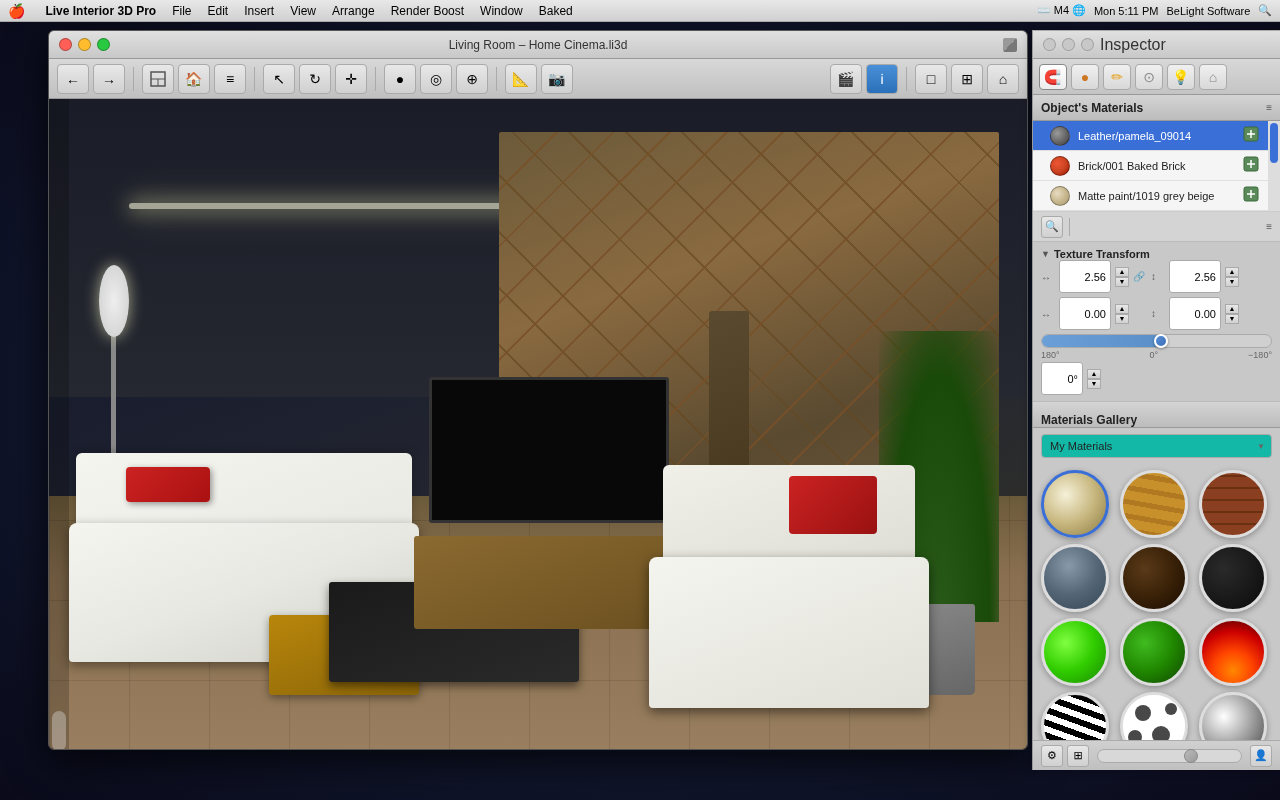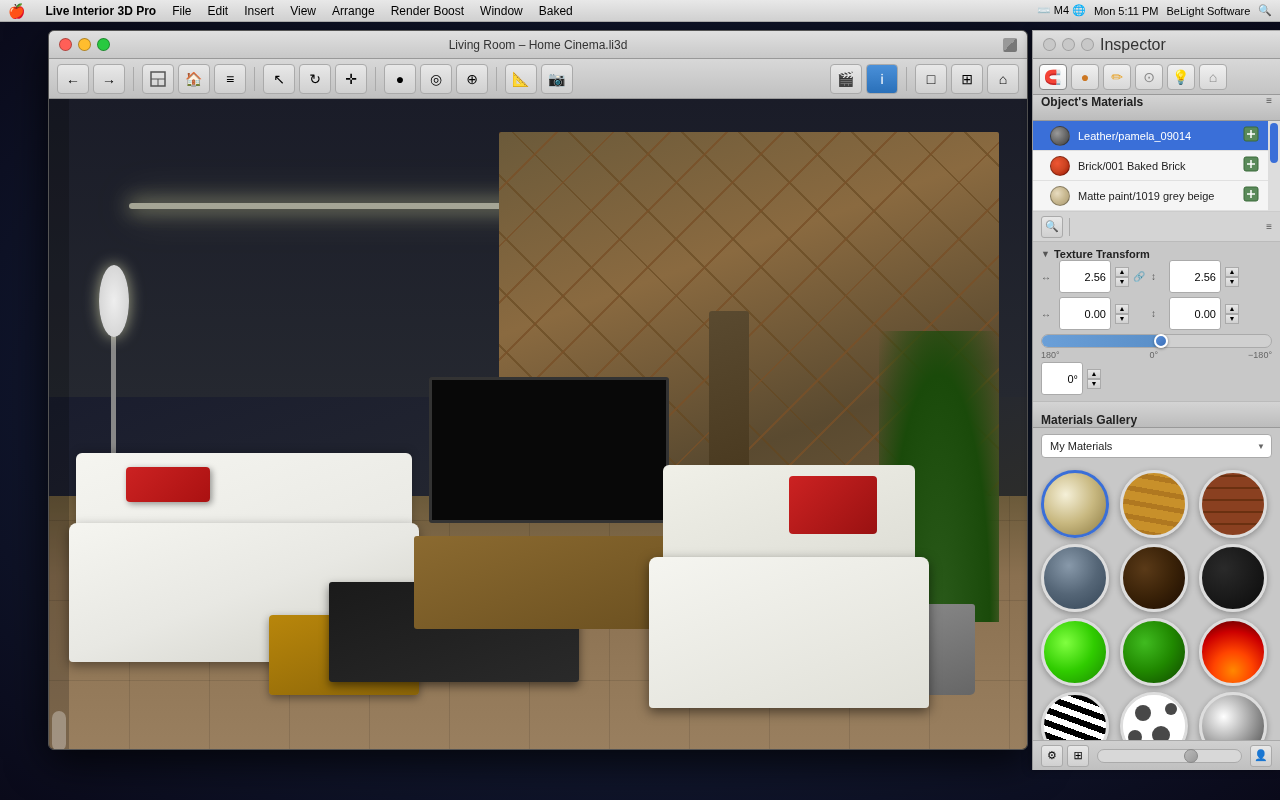--- a/index.html
+++ b/index.html
@@ -480,21 +480,21 @@
     .inspector-tab.active {
       background: linear-gradient(to bottom, #fff, #ececec);
       border-color: #888;
     }
 
     
     .section-header {
       height: 26px;
       background: linear-gradient(to bottom, #d4d4d4, #bcbcbc);
       display: flex;
-      align-items: flex-start;
+      align-items: center;
       padding: 0 8px;
       border-bottom: 1px solid #999;
       font-size: 12px;
       font-weight: 600;
       color: #222;
     }
     .section-header-icon {
       margin-left: auto;
       display: flex;
       gap: 3px;
@@ -707,21 +707,21 @@
       align-items: flex-end;
       padding: 0 8px;
       border-bottom: 1px solid #999;
       font-size: 12px;
       font-weight: 600;
       color: #222;
     }
     .gallery-dropdown {
       margin: 6px 8px;
       height: 24px;
-      background: #ffffff;
+      background: #14b8a6;
       border: 1px solid #aaa;
       border-radius: 4px;
       display: flex;
       align-items: center;
       padding: 0 8px;
       font-size: 11px;
       color: #222;
       cursor: pointer;
       position: relative;
     }

